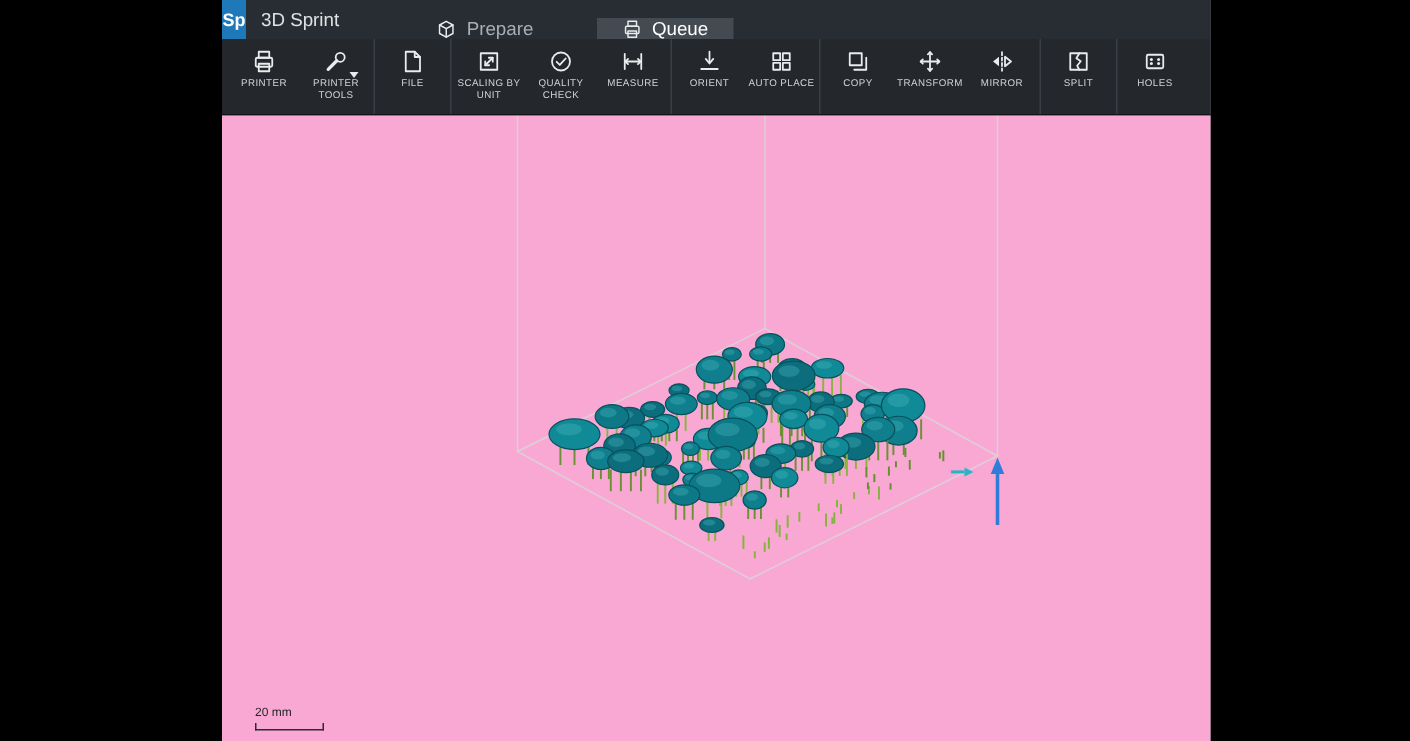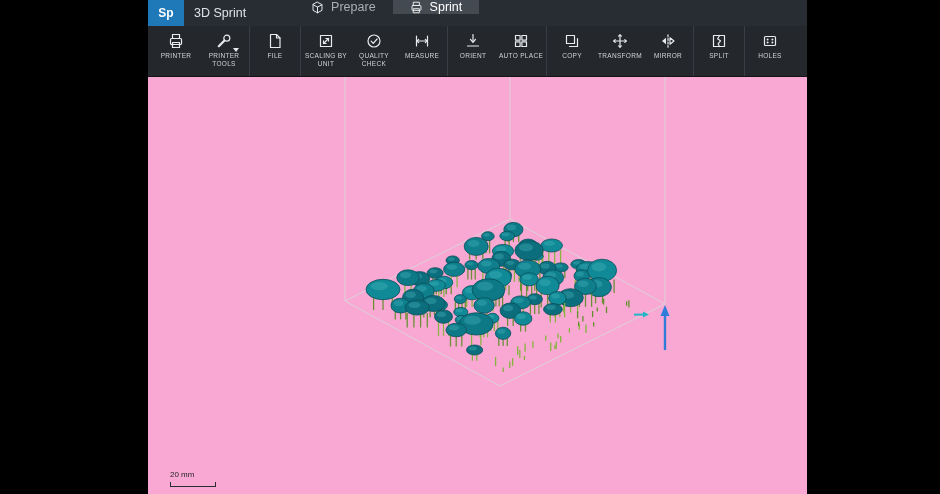--- a/index.html
+++ b/index.html
@@ -2,23 +2,23 @@
 <html><head>
 <meta charset="utf-8">
 <style>
   html,body{margin:0;padding:0;background:#000;}
   body{font-family:"Liberation Sans", sans-serif; -webkit-font-smoothing:antialiased;}
   .stage{position:relative;width:940px;height:494px;background:#000;overflow:hidden;}
   .app{position:absolute;left:148px;top:0;width:659px;height:494px;display:flex;flex-direction:column;background:#8b8e90;}
 
   
   .titlebar{flex:0 0 26px;height:26px;background:#282d33;display:flex;align-items:stretch;}
-  .logo{width:36px;background:#1f78b8;color:#fff;font-weight:bold;font-size:12px;display:flex;align-items:center;justify-content:center;}
+  .logo{width:16px;background:#1f78b8;color:#fff;font-weight:bold;font-size:12px;display:flex;align-items:center;justify-content:center;}
   .app-title{color:#dfe2e4;font-size:12.5px;display:flex;align-items:center;padding:0 10px;white-space:nowrap;}
-  .tabs{display:flex;margin-left:38px;align-items:flex-start;}
+  .tabs{display:flex;margin-left:38px;align-items:flex-end;gap:25px;}
   .tab{display:flex;align-items:center;gap:7px;color:#a9afb5;font-size:12.5px;padding:0 17px;cursor:pointer;}
   .tab.active{background:#434a52;color:#fff;}
   .tab .ticon{display:flex;align-items:center;}
 
   
   .toolbar{flex:0 0 50px;height:50px;background:#24282d;display:flex;align-items:stretch;padding-left:3px;border-bottom:1px solid #121417;}
   .tgroup{display:flex;align-items:stretch;border-right:1px solid #383e44;padding:0 1px;}
   .tgroup:last-child{border-right:none;}
   .tbtn{width:48px;border:none;background:transparent;display:flex;flex-direction:column;align-items:center;justify-content:flex-start;padding:6px 1px 0 1px;gap:3px;position:relative;color:#d4d7d9;cursor:pointer;}
   .tbtn .icn{height:17px;display:flex;align-items:center;justify-content:center;}
@@ -51,21 +51,21 @@
             <span>Prepare</span>
           </div>
           <div class="tab active">
             <span class="ticon">
               <svg width="13" height="13" viewBox="0 0 16 16" fill="none" stroke="#e9ebed" stroke-width="1.2" stroke-linecap="round" stroke-linejoin="round">
                 <rect x="2.5" y="5.5" width="11" height="6" rx="1"></rect>
                 <rect x="4.5" y="1.5" width="7" height="4"></rect>
                 <rect x="4.5" y="9.5" width="7" height="5"></rect>
               </svg>
             </span>
-            <span>Sprint</span>
+            <span>Queue</span>
           </div>
         </div>
     </div>
 
     <div class="toolbar" id="toolbar">
         <div class="tgroup">
           <button class="tbtn">
             <span class="icn">
               <svg width="16" height="16" viewBox="0 0 16 16" fill="none" stroke="#e9ebed" stroke-width="1.2" stroke-linecap="round" stroke-linejoin="round">
                 <rect x="2.5" y="5.5" width="11" height="6" rx="1"></rect>

